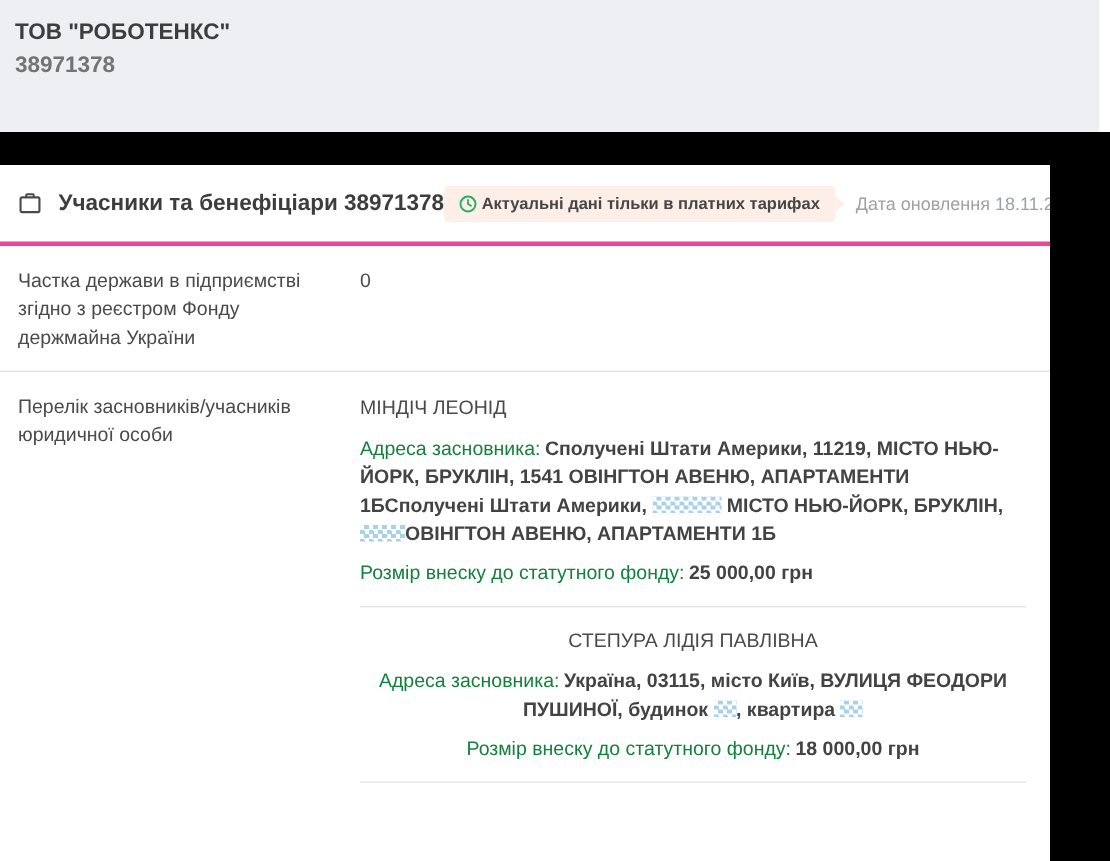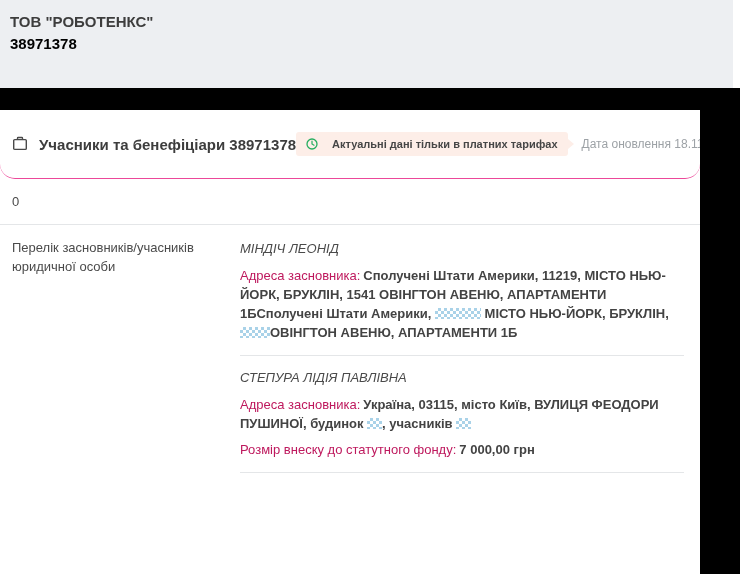--- a/index.html
+++ b/index.html
@@ -7,57 +7,57 @@
   .page {
     position:relative; width:740px; height:574px; overflow:hidden;
     font-family:"Liberation Sans","DejaVu Sans",sans-serif; background:#fff;
   }
   
   .top-header {
     position:absolute; top:0; left:0; width:733px; height:88px;
     background:#edeff2; padding:12px 14px 0 10px;
   }
   .company-name { font-size:15px; font-weight:bold; color:#3d3d3d; line-height:20px; }
-  .company-code { font-size:15px; font-weight:bold; color:#000000; line-height:20px; margin-top:2px; }
+  .company-code { font-size:15px; font-weight:bold; color:#737373; line-height:20px; margin-top:2px; }
   .company-name-en { font-size:11px; color:#9aa0a6; line-height:14px; margin-top:5px; letter-spacing:.2px; }
   
   .black-band { position:absolute; top:88px; left:0; width:740px; height:22px; background:#000; }
   .right-strip { position:absolute; top:110px; left:700px; width:40px; height:464px; background:#000; }
   
   .card { position:absolute; top:110px; left:0; width:700px; height:464px; background:#fff; overflow:hidden; }
   .card-header {
-    display:flex; align-items:center; height:69px;
-    padding:0 14px 0 12px; border-bottom:1px solid #ec4899;border-radius:15px;
+    display:flex; align-items:center; height:54px;
+    padding:0 14px 0 12px; border-bottom:3px solid #ec4899;
   }
   .briefcase { display:inline-flex; margin-right:11px; flex:none; }
   .card-title { font-size:15px; font-weight:bold; color:#3d3d3d; white-space:nowrap; }
   .badge {
-    margin-left:auto; display:flex; align-items:flex-start; gap:14px;
+    margin-left:auto; display:flex; align-items:flex-start; gap:3px;
     background:#fdeee8; border-radius:3px; padding:6px 10px;
     font-size:11px; font-weight:bold; color:#464646; white-space:nowrap; cursor:pointer;
   }
   .badge-arrow {
     width:0; height:0; flex:none;
     border-top:5px solid transparent; border-bottom:5px solid transparent;
     border-left:6px solid #fdeee8; margin:0 8px 0 0;
   }
   .updated { display:flex; align-items:center; gap:6px; font-size:12px; color:#9da2a6; white-space:nowrap; }
   
   .row { display:flex; padding:13px 16px 13px 12px; }
   .row.bordered { border-bottom:1px solid #e4e6e8; }
   .row-label { flex:none; width:228px; padding-right:16px; font-size:13px; line-height:19px; color:#4a4a4a; }
   .row-value { flex:1; font-size:13px; line-height:19px; color:#4a4a4a; }
   
   .founder { padding:12px 0 13px; }
   .founder:first-child { padding-top:1px; }
-  .founder + .founder { border-top:1px solid #e4e6e8; }
-  .founder-name { font-size:13px; color:#4a4a4a; margin-bottom:8px;font-style:italic; }
+  .founder + .founder { border-top:1px solid #e4e6e8;text-align:center; }
+  .founder-name { font-size:13px; color:#4a4a4a; margin-bottom:8px; }
   .founder-line { font-size:13px; line-height:19px; margin-bottom:7px; }
   .founder-line:last-child { margin-bottom:0; }
-  .lbl { color:#be185d; margin-right:3px; }
+  .lbl { color:#15803d; margin-right:3px; }
   .val { color:#434343; font-weight:bold; }
   .redact {
     display:inline-block; height:11px; vertical-align:-1px;
     background:repeating-conic-gradient(#a9d2e8 0% 25%, #ffffff 0% 50%) 0 0 / 6px 6px;
   }
 </style>
 </head>
 <body>
 
 <div class="page">
@@ -88,36 +88,40 @@
         <span>Актуальні дані тільки в платних тарифах</span>
       </span>
       <span class="badge-arrow"></span>
       <span class="updated">
         <span>Дата оновлення 18.11.2025</span>
 
       </span>
     </div>
 
     <div class="row bordered">
+      <div class="row-label">Частка держави в підприємстві згідно з реєстром Фонду держмайна України</div>
       <div class="row-value">0</div>
     </div>
 
     <div class="row">
       <div class="row-label">Перелік засновників/учасників юридичної особи</div>
       <div class="row-value" id="founders-list">
   <div class="founder">
     <div class="founder-name">МІНДІЧ ЛЕОНІД</div>
     <div class="founder-line"><span class="lbl">Адреса засновника:</span><span class="val">Сполучені Штати Америки, 11219, МІСТО НЬЮ-ЙОРК, БРУКЛІН, 1541 ОВІНГТОН АВЕНЮ, АПАРТАМЕНТИ 1БСполучені Штати Америки, </span><span class="redact" style="width: 46px;"></span><span class="val"> МІСТО НЬЮ-ЙОРК, БРУКЛІН, </span><span class="redact" style="width: 30px;"></span><span class="val">ОВІНГТОН АВЕНЮ, АПАРТАМЕНТИ 1Б</span></div>
+    <div class="founder-line">
+      <span class="lbl">Розмір внеску до статутного фонду:</span><span class="val">25 000,00 грн</span>
+    </div>
   </div>
 
   <div class="founder">
     <div class="founder-name">СТЕПУРА ЛІДІЯ ПАВЛІВНА</div>
-    <div class="founder-line"><span class="lbl">Адреса засновника:</span><span class="val">Україна, 03115, місто Київ, ВУЛИЦЯ ФЕОДОРИ ПУШИНОЇ, будинок </span><span class="redact" style="width: 15px;"></span><span class="val">, учасників </span><span class="redact" style="width: 15px;"></span></div>
+    <div class="founder-line"><span class="lbl">Адреса засновника:</span><span class="val">Україна, 03115, місто Київ, ВУЛИЦЯ ФЕОДОРИ ПУШИНОЇ, будинок </span><span class="redact" style="width: 15px;"></span><span class="val">, квартира </span><span class="redact" style="width: 15px;"></span></div>
     <div class="founder-line">
-      <span class="lbl">Розмір внеску до статутного фонду:</span><span class="val">7 000,00 грн</span>
+      <span class="lbl">Розмір внеску до статутного фонду:</span><span class="val">18 000,00 грн</span>
     </div>
   </div>
 
   <div class="founder">
     
     
     
     
   </div>
 </div>

